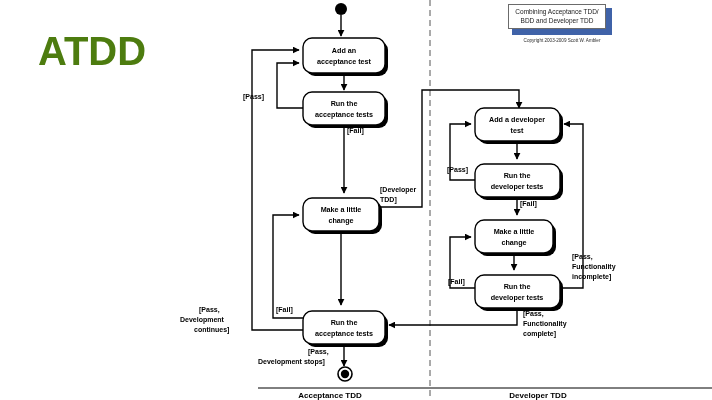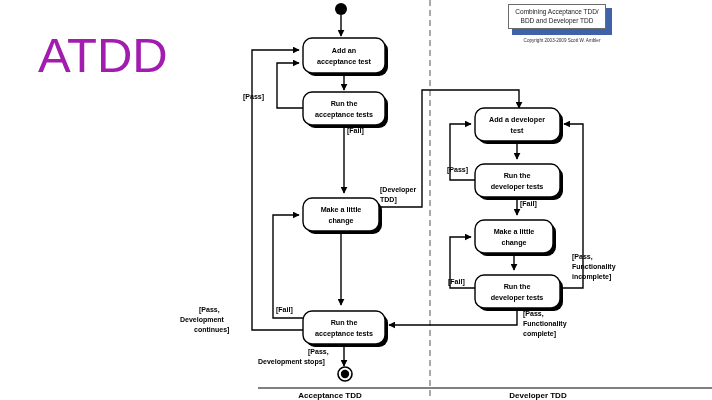--- a/index.html
+++ b/index.html
@@ -12,24 +12,24 @@
     width: 712px;
     height: 400px;
     background: #ffffff;
     overflow: hidden;
     font-family: "Liberation Sans", sans-serif;
   }
   #slide-title {
     position: absolute;
     left: 38px;
     top: 31px;
-    font-size: 49px;
-    font-weight: normal;
+    font-size: 40px;
+    font-weight: bold;
     letter-spacing: 0px;
-    color: #a21caf;
+    color: #4d7c0f;
     font-family: "Liberation Sans", sans-serif;
     line-height: 1;
   }
   
   #credit-block {
     position: absolute;
     left: 508px;
     top: 4px;
     width: 104px;
   }

